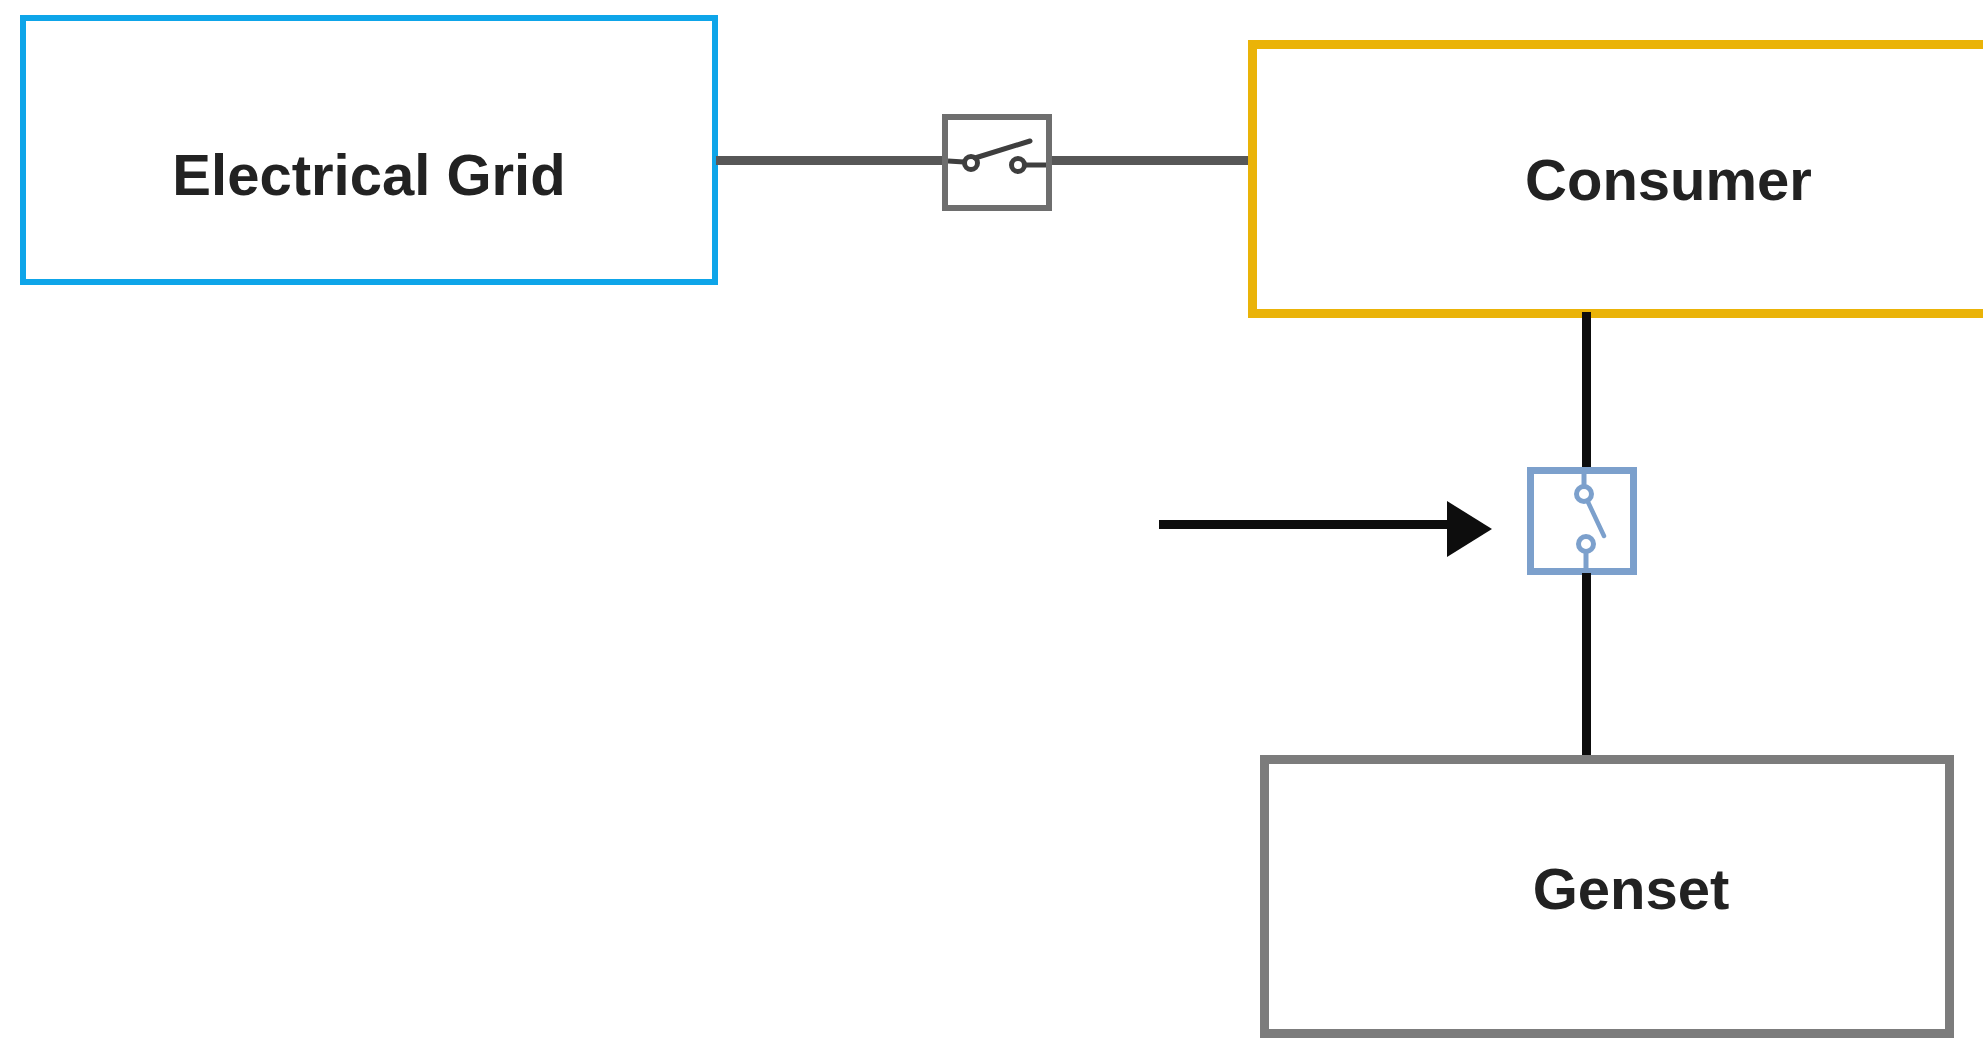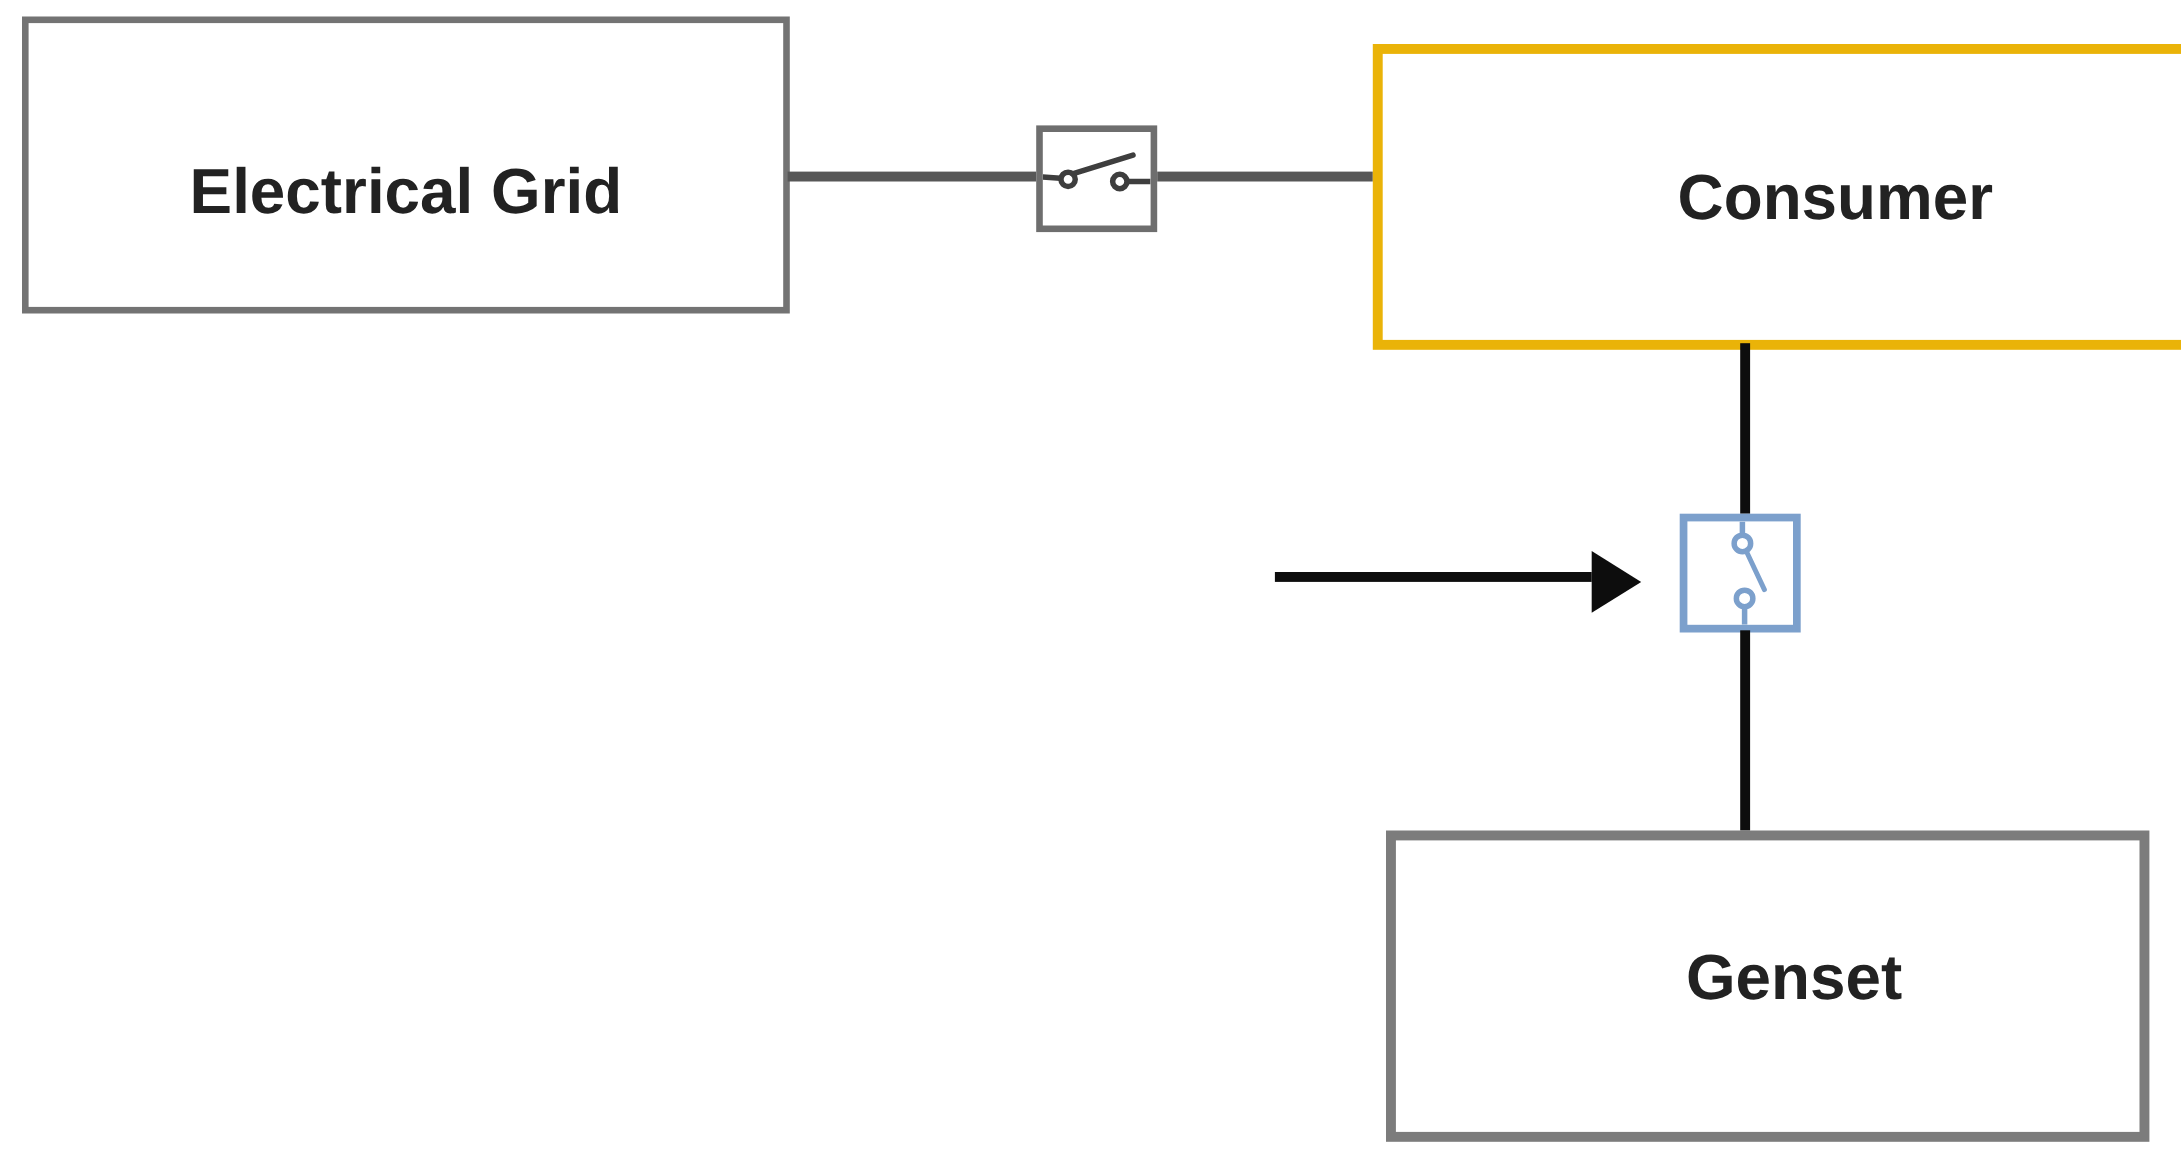--- a/index.html
+++ b/index.html
@@ -21,21 +21,21 @@
     background: #ffffff;
     text-align: center;
   }
   .node-label {
     font-weight: bold;
     font-size: 58px;
     color: #222222;
     letter-spacing: 0px;
     white-space: nowrap;
   }
-  .grid-box     { left: 20px;   top: 15px;  width: 698px; height: 270px; border: 6px solid #737373; }
+  .grid-box     { left: 20px;   top: 15px;  width: 698px; height: 270px; border: 6px solid #0ea5e9; }
   .grid-box .node-label { padding-top: 48px; }
   .consumer-box { left: 1248px; top: 40px;  width: 841px; height: 278px; border: 9px solid #eab308; }
   .genset-box   { left: 1260px; top: 755px; width: 694px; height: 283px; border: 9px solid #7C7C7C; padding-left: 48px; }
   .genset-box .node-label { padding-bottom: 16px; }
   .case-a-box   { left: 458px;  top: 382px; width: 672px; height: 264px; border: 7px solid #0D0D0D; }
   .case-a-label { font-weight: 400; font-size: 58px; color: #ffffff; white-space: nowrap; }
 
   
   .h-line-gray  { left: 716px;  top: 156px; width: 536px; height: 9px; }
   .v-line-1     { left: 1582px; top: 312px; width: 9px;  height: 160px; }

